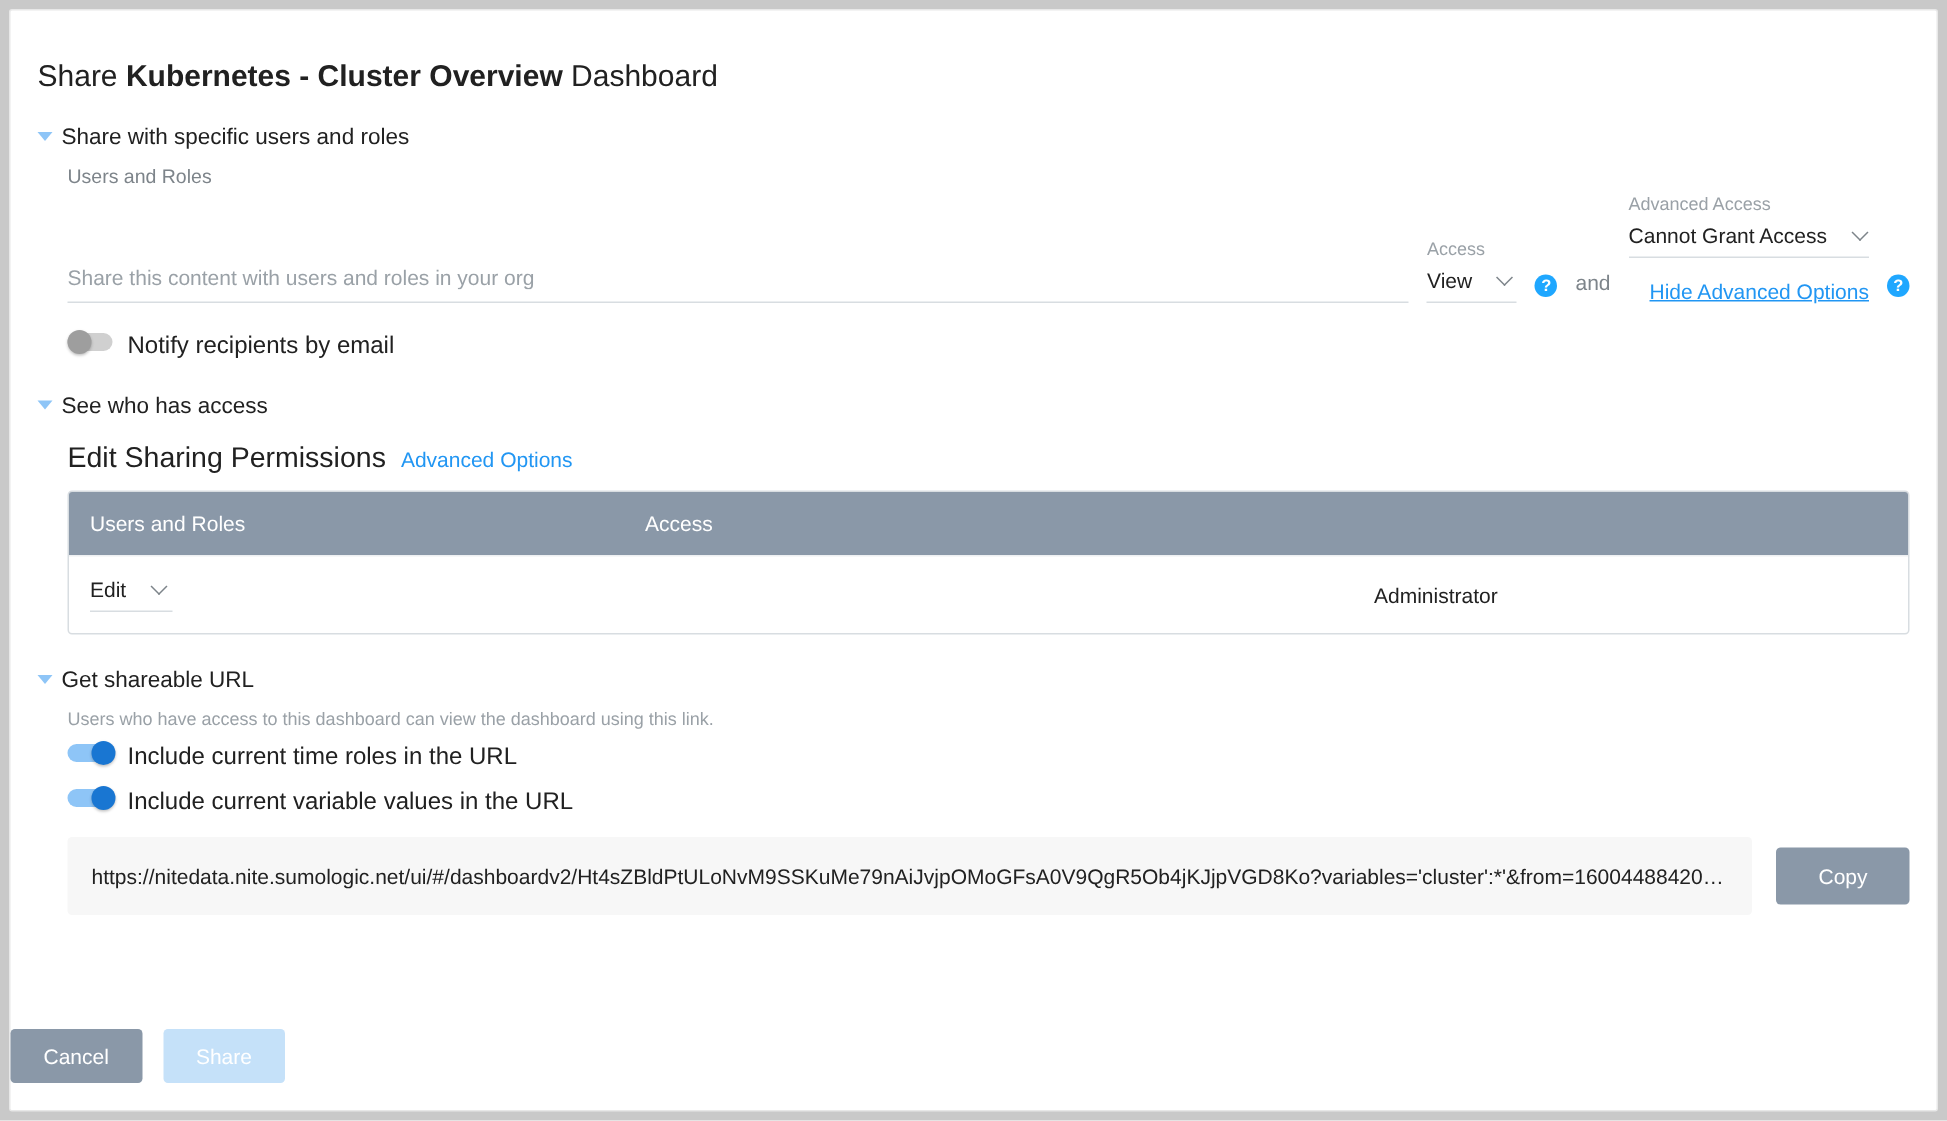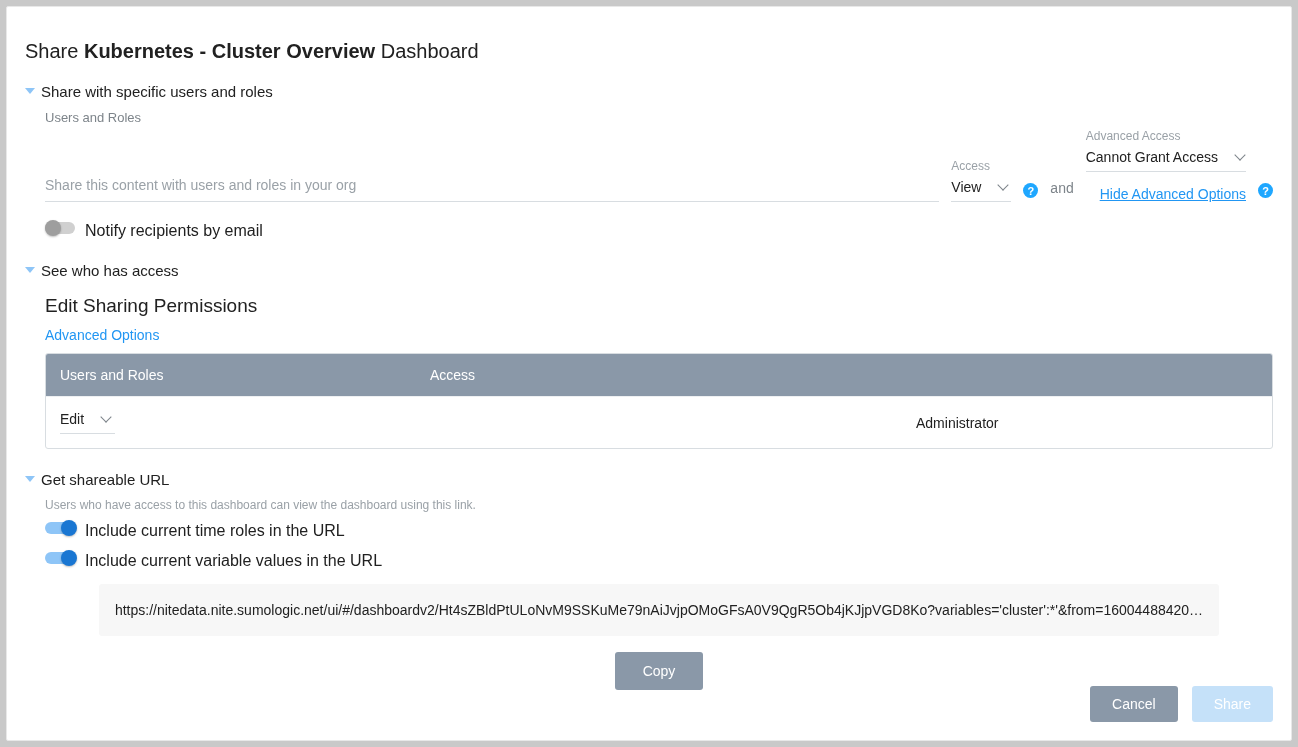--- a/index.html
+++ b/index.html
@@ -48,40 +48,40 @@
   .hide-link{color:var(--link);font-size:14px;margin:10px 0 0 0;cursor:pointer;white-space:nowrap;text-align:right;text-decoration:underline;}
   .adv-wrap{display:flex;flex-direction:column;align-items:flex-end;gap:4px;}
 
   .toggle-row{display:flex;gap:10px;margin:20px 0 0 20px;font-size:16px;color:var(--text-dark);}
   .toggle{width:30px;height:12px;background:#d0d0d0;border-radius:10px;position:relative;}
   .toggle.off .knob{left:0;}
   .toggle.on{background:var(--blue-light);}
   .toggle.on .knob{left:16px;background:#1976d2;}
   .knob{width:16px;height:16px;border-radius:50%;background:#9e9e9e;position:absolute;top:-2px;box-shadow:0 1px 2px rgba(0,0,0,0.25);}
 
-  .sub-h2-row{display:flex;align-items:baseline;gap:10px;margin:16px 0 10px 20px;flex-direction:column;}
+  .sub-h2-row{display:flex;align-items:baseline;gap:10px;margin:16px 0 10px 20px;}
   .sub-h2{font-size:19px;font-weight:400;color:var(--text-dark);}
   .link-inline{color:var(--link);font-size:14px;cursor:pointer;}
 
   .table{width:calc(100% - 20px);margin-left:20px;border:1px solid var(--border);border-radius:3px;overflow:hidden;}
   .thead{display:flex;background:var(--header-bg);color:#fff;font-size:14px;font-weight:500;}
   .thead .cell{padding:13px 14px;}
   .tbody .row{display:flex;align-items:center;border-top:1px solid #eef0f2;}
   .tbody .cell{padding:14px 14px;font-size:14px;}
   .cell.c1{width:370px;}
   .cell.c2{flex:1;}
   .cell .select{border-bottom:1px solid var(--border);display:inline-flex;min-width:55px;}
 
   .hint{font-size:12px;color:var(--text-light);margin:10px 0 6px 20px;}
 
-  .url-row{display:flex;gap:16px;margin:14px 0 0 20px;align-items:center;width:calc(100% - 20px);flex-direction:column;}
+  .url-row{display:flex;gap:16px;margin:14px 0 0 20px;align-items:center;width:calc(100% - 20px);}
   .url-box{flex:1;background:var(--url-bg);padding:18px 16px;border-radius:3px;font-size:14px;color:var(--text-dark);overflow:hidden;text-overflow:ellipsis;white-space:nowrap;}
   .copy-btn{background:var(--btn-gray);color:#fff;border:none;border-radius:3px;padding:0 28px;height:38px;font-size:14px;cursor:pointer;}
 
-  .footer{position:absolute;bottom:0;left:0;right:0;padding:18px 18px 18px 0;display:flex;justify-content:flex-end;gap:14px;}
+  .footer{position:absolute;bottom:0;left:0;right:0;padding:18px 18px 18px 0;display:flex;gap:14px;}
   .btn{border:none;border-radius:3px;height:36px;padding:0 22px;font-size:14px;color:#fff;cursor:pointer;}
   .btn.cancel{background:var(--btn-gray);}
   .btn.share{background:var(--btn-blue-disabled);color:#fff;}
 </style>
 </head>
 <body>
 
 <div class="dialog">
   <div class="inner">
 

